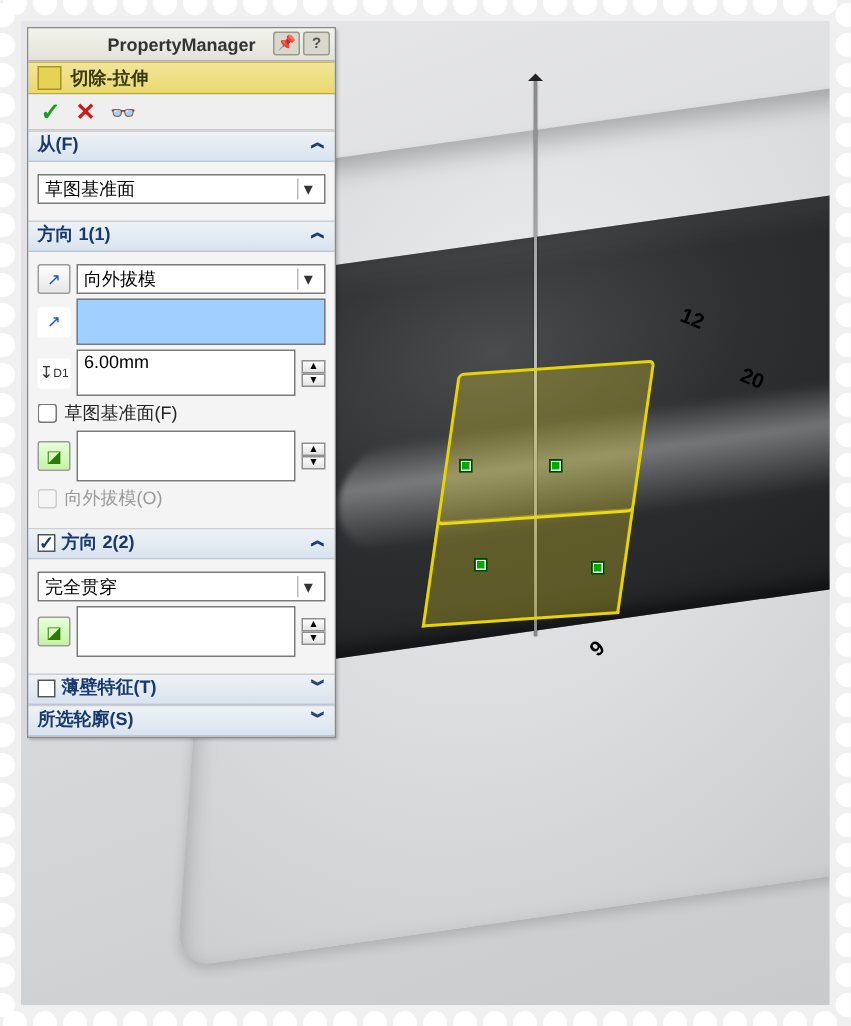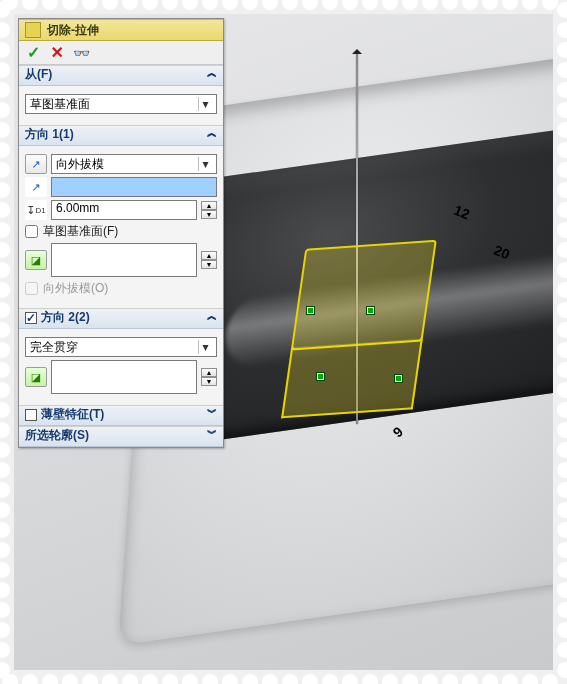--- a/index.html
+++ b/index.html
@@ -43,21 +43,21 @@
   .section-hdr { height:20px; background:linear-gradient(#eef2f6,#d9e3ee); display:flex; align-items:flex-start; justify-content:space-between; padding:0 6px; border-bottom:1px solid #b9c7d6; font-weight:700; color:#163a6f; }
   .section-hdr .chev { font-size:10px; color:#163a6f; }
   .section-body { padding:5px 6px 8px; background:#f4f4f4; }
 
   .row { display:flex; align-items:center; gap:4px; margin:3px 0; }
   .iconbtn { width:22px; height:20px; background:linear-gradient(#fdfdfd,#e7e7e7); border:1px solid #9b9b9b; display:flex; align-items:center; justify-content:center; font-size:11px; border-radius:2px; }
   .iconbtn.blue{color:#1358c8;}
   .iconbtn.green{background:linear-gradient(#e6ffd9,#c5f3a6); color:#2c7a00;}
   .combo { flex:1; height:20px; background:#fff; border:1px solid #7a7a7a; display:flex; align-items:center; justify-content:space-between; padding:0 4px; }
   .combo .dd { width:14px; text-align:center; color:#333; border-left:1px solid #bcbcbc; }
-  .textin { flex:1; height:20px; background:#fff; border:1px solid #7a7a7a; padding:0 4px; }
+  .textin { flex:1; height:31px; background:#fff; border:1px solid #7a7a7a; padding:0 4px; }
   .textin.active{background:#9fd0ff; color:#000;}
   .spin { width:16px; display:flex; flex-direction:column; }
   .spin span{height:9px; background:linear-gradient(#fdfdfd,#e3e3e3); border:1px solid #8f8f8f; font-size:7px; text-align:center; line-height:7px;}
   .chk { display:flex; align-items:center; gap:5px; color:#222; }
   .chk.dis { color:#9a9a9a; }
   .chk input { width:13px; height:13px; }
   .listbox{height:34px;background:#fff;border:1px solid #7a7a7a;flex:1;}
   .section-hdr .sqchk{width:12px;height:12px;border:1px solid #555;background:#fff;display:inline-flex;align-items:center;justify-content:center;margin-right:4px;}
 
   
@@ -216,20 +216,27 @@
     <div class="node" style="left:352px; top:292px;"></div>
     <div class="node" style="left:302px; top:358px;"></div>
     <div class="node" style="left:380px; top:360px;"></div>
 
     <div class="call" style="left:440px; top:190px; transform:rotate(22deg);">12</div>
     <div class="call" style="left:480px; top:230px; transform:rotate(22deg);">20</div>
     <div class="call" style="left:380px; top:410px; transform:rotate(-42deg);">9</div>
   </div>
 
   <div class="pm">
+    <div class="pm-title">
+      <span>PropertyManager</span>
+      <div class="pm-title-icons">
+        <span class="iconbtn">📌</span>
+        <span class="iconbtn">?</span>
+      </div>
+    </div>
 
     <div class="feat-bar">
       <span class="ficon"></span>
       <span>切除-拉伸</span>
     </div>
 
     <div class="action-row">
       <span class="act-ok">✓</span>
       <span class="act-x">✕</span>
       <span class="act-glass">👓</span>

